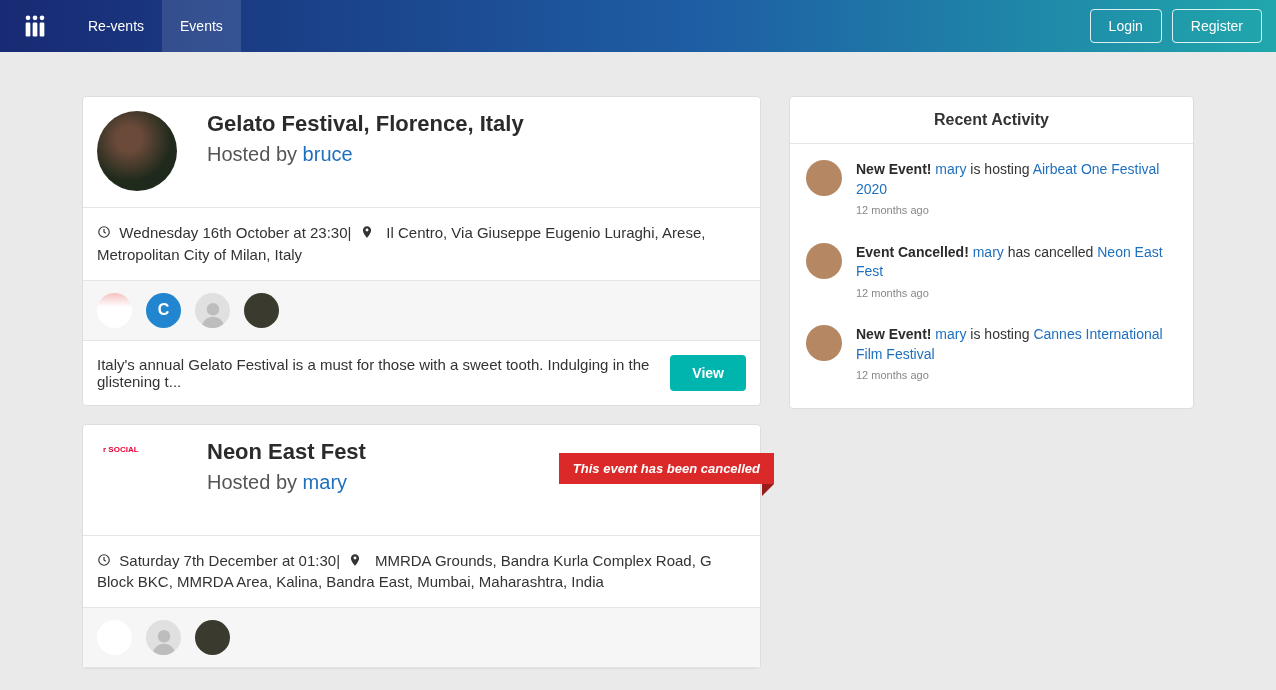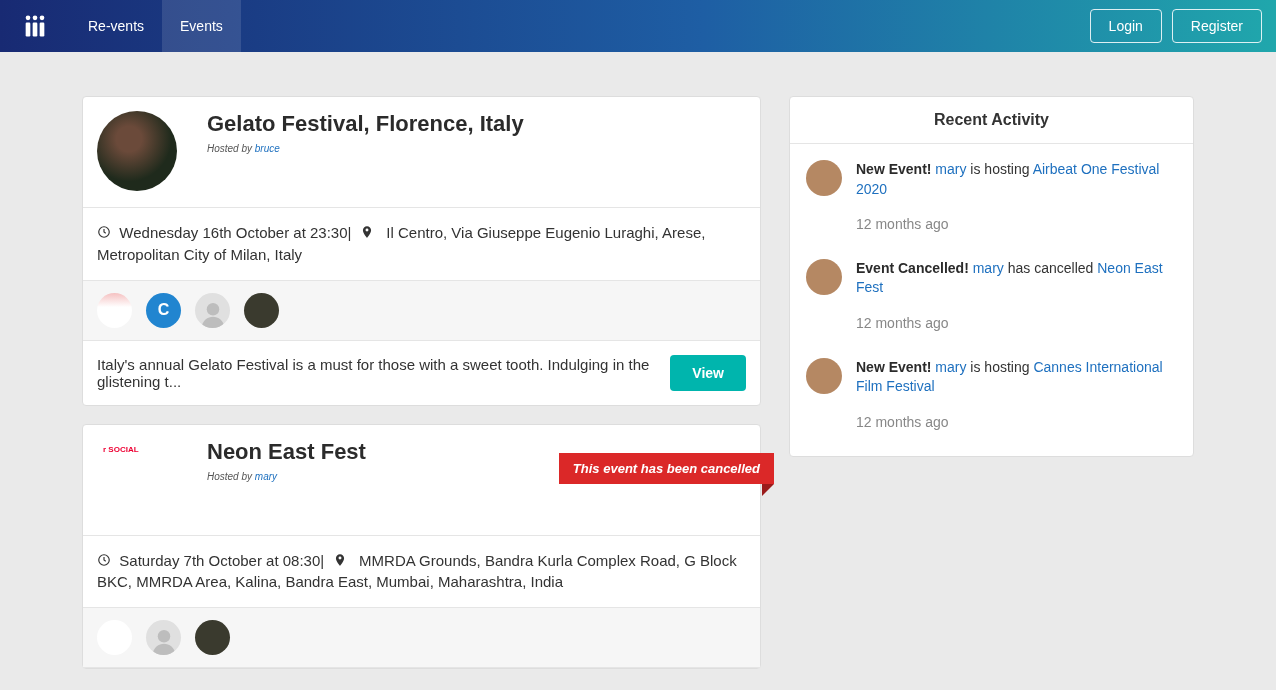--- a/index.html
+++ b/index.html
@@ -69,21 +69,21 @@
     padding: 14px 14px 16px;
     border-bottom: 1px solid #e5e5e5;
   }
   .ev-img {
     width: 80px; height: 80px;
     border-radius: 50%;
     background: #ccc center/cover no-repeat;
     flex-shrink: 0;
   }
   .ev-title { font-size: 22px; font-weight: 700; color: #2b2b2b; margin-bottom: 6px; }
-  .ev-host { font-size: 10px; color: #555; font-style: italic; }
+  .ev-host { font-size: 20px; color: #555; }
   .ev-host a { color: #1e70bf; text-decoration: none; }
   .ev-meta {
     padding: 14px;
     color: #333;
     line-height: 1.45;
     border-bottom: 1px solid #e5e5e5;
     font-size: 15px;
   }
   .ev-meta svg { width: 14px; height: 14px; vertical-align: -1px; }
   .ev-attendees {
@@ -165,21 +165,21 @@
     padding: 12px 0;
   }
   .feed-av {
     width: 36px; height: 36px; border-radius: 50%;
     background: #b58863;
     flex-shrink: 0;
   }
   .feed-body { flex: 1; font-size: 14px; line-height: 1.4; }
   .feed-body strong { font-weight: 700; color: #2b2b2b; }
   .feed-body a { color: #1e70bf; text-decoration: none; }
-  .feed-time { color: #888; font-size: 14px; margin-top: 16px; }
+  .feed-time { color: #888; font-size: 11px; margin-top: 4px; }
 </style>
 </head>
 <body>
 
 <div class="navbar">
   <div class="nav-left">
     <div class="logo">
       <svg viewBox="0 0 24 24" fill="currentColor">
         <circle cx="6" cy="5" r="2"></circle>
           <circle cx="12" cy="5" r="2"></circle>
@@ -250,21 +250,21 @@
           <div class="ev-host">
             <span>Hosted by </span><a href="#">mary</a>
           </div>
         </div>
       </div>
       <div class="ev-meta">
         <svg viewBox="0 0 24 24" fill="none" stroke="#333" stroke-width="2">
             <circle cx="12" cy="12" r="9"></circle>
             <path d="M12 7v5l3 2"></path>
           </svg>
-        &nbsp;<span>Saturday 7th October at 08:30</span>|&nbsp;
+        &nbsp;<span>Saturday 7th December at 01:30</span>|&nbsp;
         <svg viewBox="0 0 24 24" fill="#333">
             <path d="M12 2C8 2 5 5 5 9c0 5 7 13 7 13s7-8 7-13c0-4-3-7-7-7zm0 9a2.5 2.5 0 1 1 0-5 2.5 2.5 0 0 1 0 5z"></path>
           </svg>
         &nbsp;&nbsp;<span>MMRDA Grounds, Bandra Kurla Complex Road, G Block BKC, MMRDA Area, Kalina, Bandra East, Mumbai, Maharashtra, India</span>
       </div>
       <div class="ev-attendees">
         <div class="att" style="background:#fff;"></div>
         <div class="att grey">
           <svg viewBox="0 0 24 24">
               <circle cx="12" cy="9" r="5"></circle>

